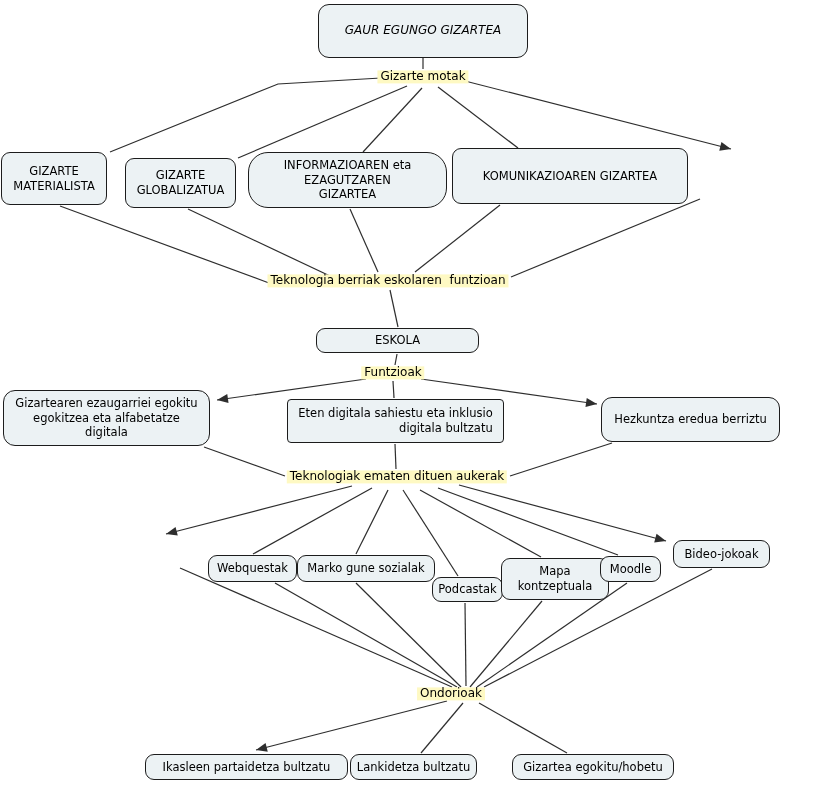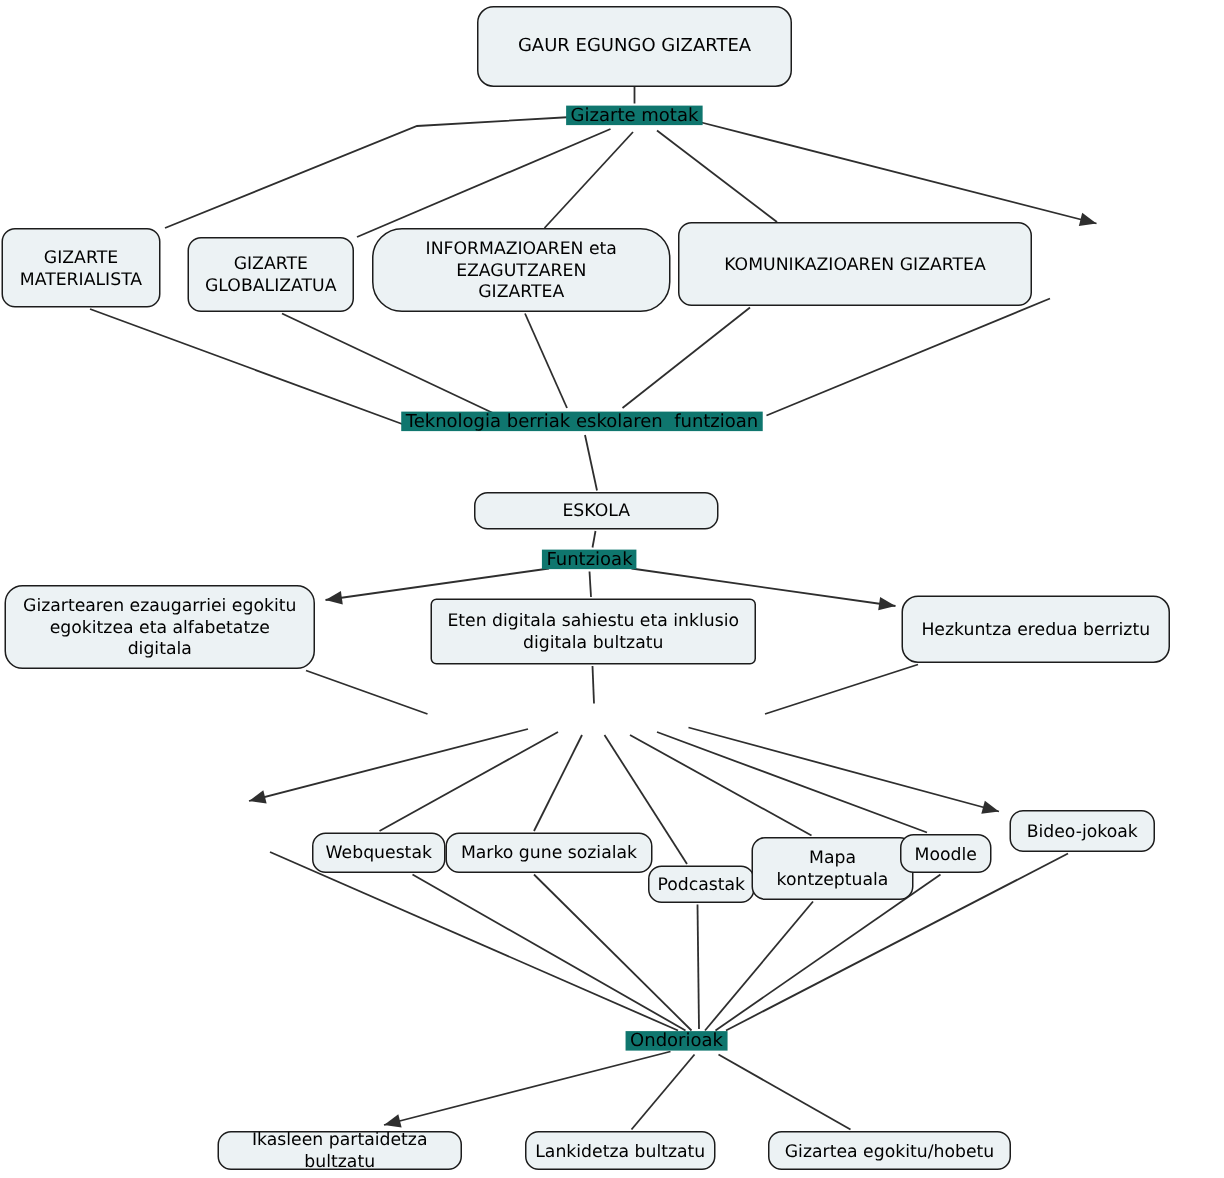--- a/index.html
+++ b/index.html
@@ -36,21 +36,21 @@
     font-size: 11.5px;
     line-height: 1.28;
     white-space: pre-line;
     padding: 1px 3px;
     cursor: default;
   }
   .link-label {
     position: absolute;
     z-index: 3;
     transform: translate(-50%, -50%);
-    background: #0f766e;
+    background: #fef9c3;
     color: #000000;
     font-size: 12px;
     line-height: 1.1;
     white-space: pre;
     padding: 0 3px;
     cursor: default;
   }
 </style>
 </head>
 <body>
@@ -95,68 +95,69 @@
       <polyline points="465,603 466,686" fill="none" stroke="#2e2e2e" stroke-width="1.2"></polyline>
       <polyline points="542,601 470,687" fill="none" stroke="#2e2e2e" stroke-width="1.2"></polyline>
       <polyline points="627,583 477,687" fill="none" stroke="#2e2e2e" stroke-width="1.2"></polyline>
       <polyline points="712,569 484,687" fill="none" stroke="#2e2e2e" stroke-width="1.2"></polyline>
       <polyline points="447,701 256,750" fill="none" stroke="#2e2e2e" stroke-width="1.2"></polyline>
       <polygon points="256,750 265.5367201744422,742.9076824440535 267.77319642912397,751.6253756000579" fill="#2e2e2e"></polygon>
       <polyline points="463,703 421,753" fill="none" stroke="#2e2e2e" stroke-width="1.2"></polyline>
       <polyline points="479,703 567,753" fill="none" stroke="#2e2e2e" stroke-width="1.2"></polyline>
     </svg>
 
-  <div class="node" style="left:318px; top:4px; width:210px; height:54px; border-radius:11px; font-size:12px;">GAUR EGUNGO GIZARTEA</div>
+  <div class="node" style="left:318px; top:4px; width:210px; height:54px; border-radius:11px; font-size:12px;font-style:italic;">GAUR EGUNGO GIZARTEA</div>
 
   <div class="node" style="left:1px; top:152px; width:106px; height:53px;">GIZARTE
 MATERIALISTA</div>
 
   <div class="node" style="left:125px; top:158px; width:111px; height:50px;">GIZARTE
 GLOBALIZATUA</div>
 
   <div class="node" style="left:248px; top:152px; width:199px; height:56px;border-radius:20px;">INFORMAZIOAREN eta
 EZAGUTZAREN
 GIZARTEA</div>
 
   <div class="node" style="left:452px; top:148px; width:236px; height:56px;">KOMUNIKAZIOAREN GIZARTEA</div>
 
 
   <div class="node" style="left:316px; top:328px; width:163px; height:25px;">ESKOLA</div>
 
   <div class="node" style="left:3px; top:390px; width:207px; height:56px; border-radius:12px;">Gizartearen ezaugarriei egokitu
 egokitzea eta alfabetatze
 digitala</div>
 
-  <div class="node" style="left:287px; top:399px; width:217px; height:44px; border-radius:4px;">Eten digitala sahiestu eta inklusio
+  <div class="node" style="left:287px; top:399px; width:217px; height:44px; border-radius:4px;text-align:right;">Eten digitala sahiestu eta inklusio
 digitala bultzatu</div>
 
   <div class="node" style="left:601px; top:397px; width:179px; height:45px; border-radius:11px;">Hezkuntza eredua berriztu</div>
 
 
   <div class="node" style="left:208px; top:555px; width:89px; height:27px;">Webquestak</div>
 
   <div class="node" style="left:297px; top:555px; width:138px; height:27px;">Marko gune sozialak</div>
 
   <div class="node" style="left:432px; top:577px; width:71px; height:25px;">Podcastak</div>
 
   <div class="node" style="left:501px; top:558px; width:108px; height:42px;">Mapa
 kontzeptuala</div>
 
   <div class="node" style="left:600px; top:556px; width:61px; height:26px;">Moodle</div>
 
   <div class="node" style="left:673px; top:540px; width:97px; height:28px;">Bideo-jokoak</div>
 
-  <div class="node" style="left:145px; top:754px; width:163px; height:26px;">Ikasleen partaidetza bultzatu</div>
+  <div class="node" style="left:145px; top:754px; width:203px; height:26px;">Ikasleen partaidetza bultzatu</div>
 
   <div class="node" style="left:350px; top:754px; width:127px; height:26px;">Lankidetza bultzatu</div>
 
   <div class="node" style="left:512px; top:754px; width:162px; height:26px;">Gizartea egokitu/hobetu</div>
 
   <div class="link-label" style="left:423px; top:77px;">Gizarte motak</div>
 
   <div class="link-label" style="left:388px; top:281px;">Teknologia berriak eskolaren  funtzioan</div>
 
   <div class="link-label" style="left:393px; top:373px;">Funtzioak</div>
 
+  <div class="link-label" style="left:397px; top:477px;">Teknologiak ematen dituen aukerak</div>
 
   <div class="link-label" style="left:451px; top:694px;">Ondorioak</div>
 
 </div>
 
 </body></html>

